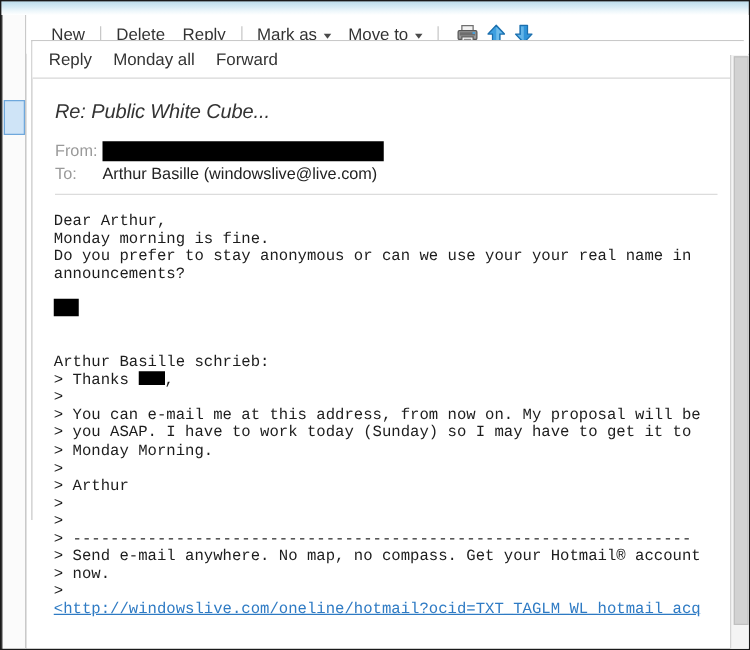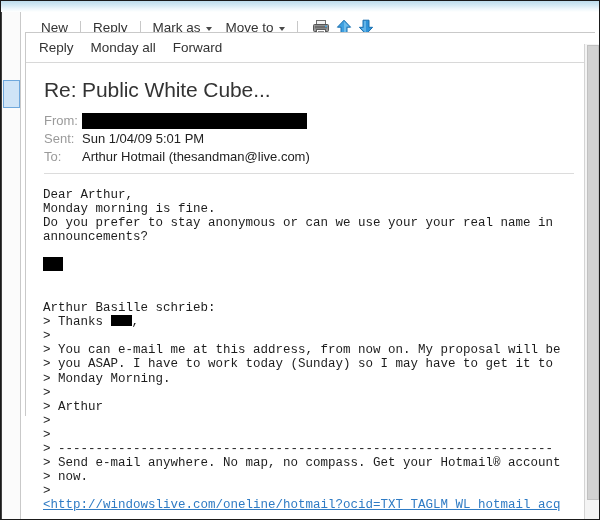--- a/index.html
+++ b/index.html
@@ -134,26 +134,27 @@
     margin-right: 17px;
     white-space: nowrap;
     cursor: default;
   }
 
   
   .msg-head {
     padding: 16px 0 0 18px;
   }
   .subject {
-    font-size: 21px;
+    font-size: 16px;
     color: #333333;
     font-weight: normal;
     margin: 0 0 9px 0;
     line-height: 22px;
     letter-spacing: -0.1px;
+    font-style: italic;
   }
   .hdr-row {
     display: flex;
     align-items: flex-end;
     height: 18px;
     font-size: 13px;
   }
   .hdr-label {
     width: 38px;
     color: #9a9a9a;
@@ -240,20 +241,23 @@
   </div>
 
   <div class="main-col">
 
     <div class="cmdbar">
       <div class="cmdbar-inner" id="cmdbar-inner">
           <span class="cmd-item">
             <span>New</span>
           </span>
           <span class="cmd-sep"></span>
+          <span class="cmd-item">
+            <span>Delete</span>
+          </span>
           <span class="cmd-item">
             <span>Reply</span>
           </span>
           <span class="cmd-sep"></span>
           <span class="cmd-item">
             <span>Mark as</span>
             <span class="caret"></span>
           </span>
           <span class="cmd-item">
             <span>Move to</span>
@@ -294,28 +298,24 @@
       </div>
 
       <div class="msg-head">
         <h1 class="subject">Re: Public White Cube...</h1>
 
         <div class="hdr-row">
           <span class="hdr-label">From:</span>
           <span class="redact redact-from"></span>
         </div>
 
-        <div class="hdr-row">
-          <span class="hdr-label">Sent:</span>
-          <span class="hdr-value">Sun 1/04/09 5:01 PM</span>
-        </div>
 
         <div class="hdr-row">
           <span class="hdr-label">To:</span>
-          <span class="hdr-value">Arthur Hotmail (thesandman@live.com)</span>
+          <span class="hdr-value">Arthur Basille (windowslive@live.com)</span>
         </div>
       </div>
 
       <div class="hdr-rule"></div>
 
       <div class="body-wrap">
         <div class="body-text" id="body-text">Dear Arthur,
 Monday morning is fine.
 Do you prefer to stay anonymous or can we use your your real name in
 announcements?

